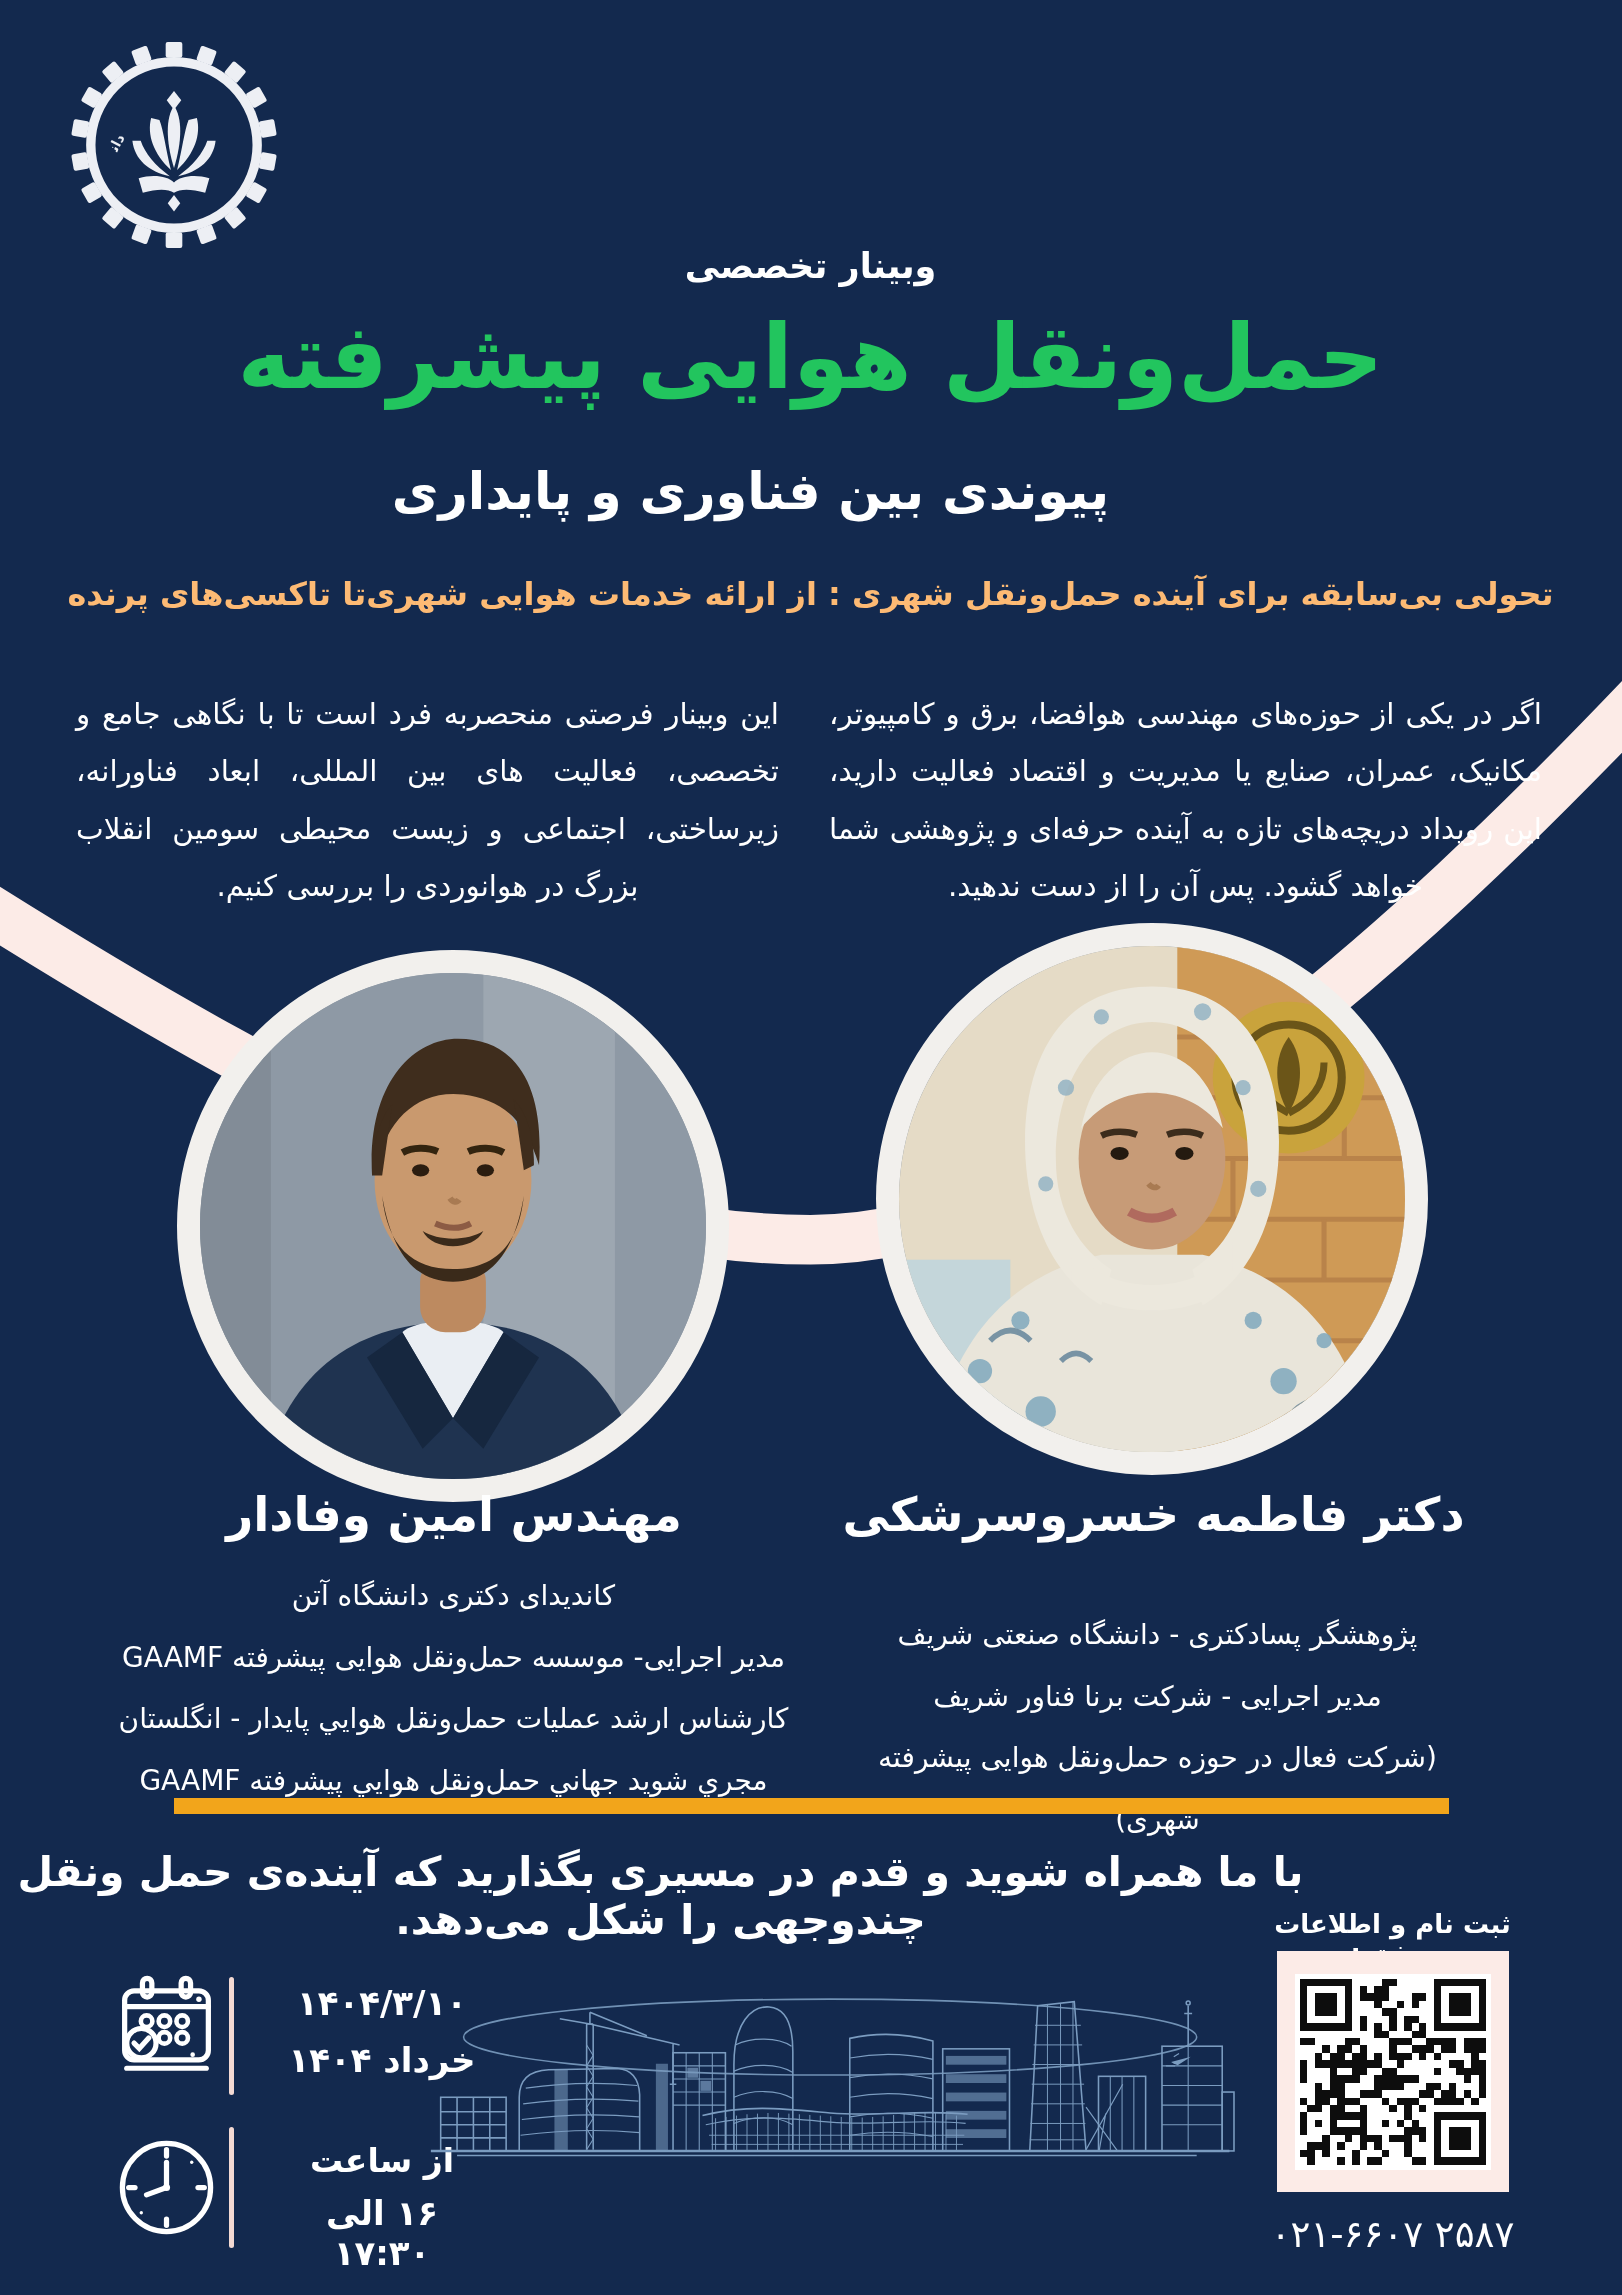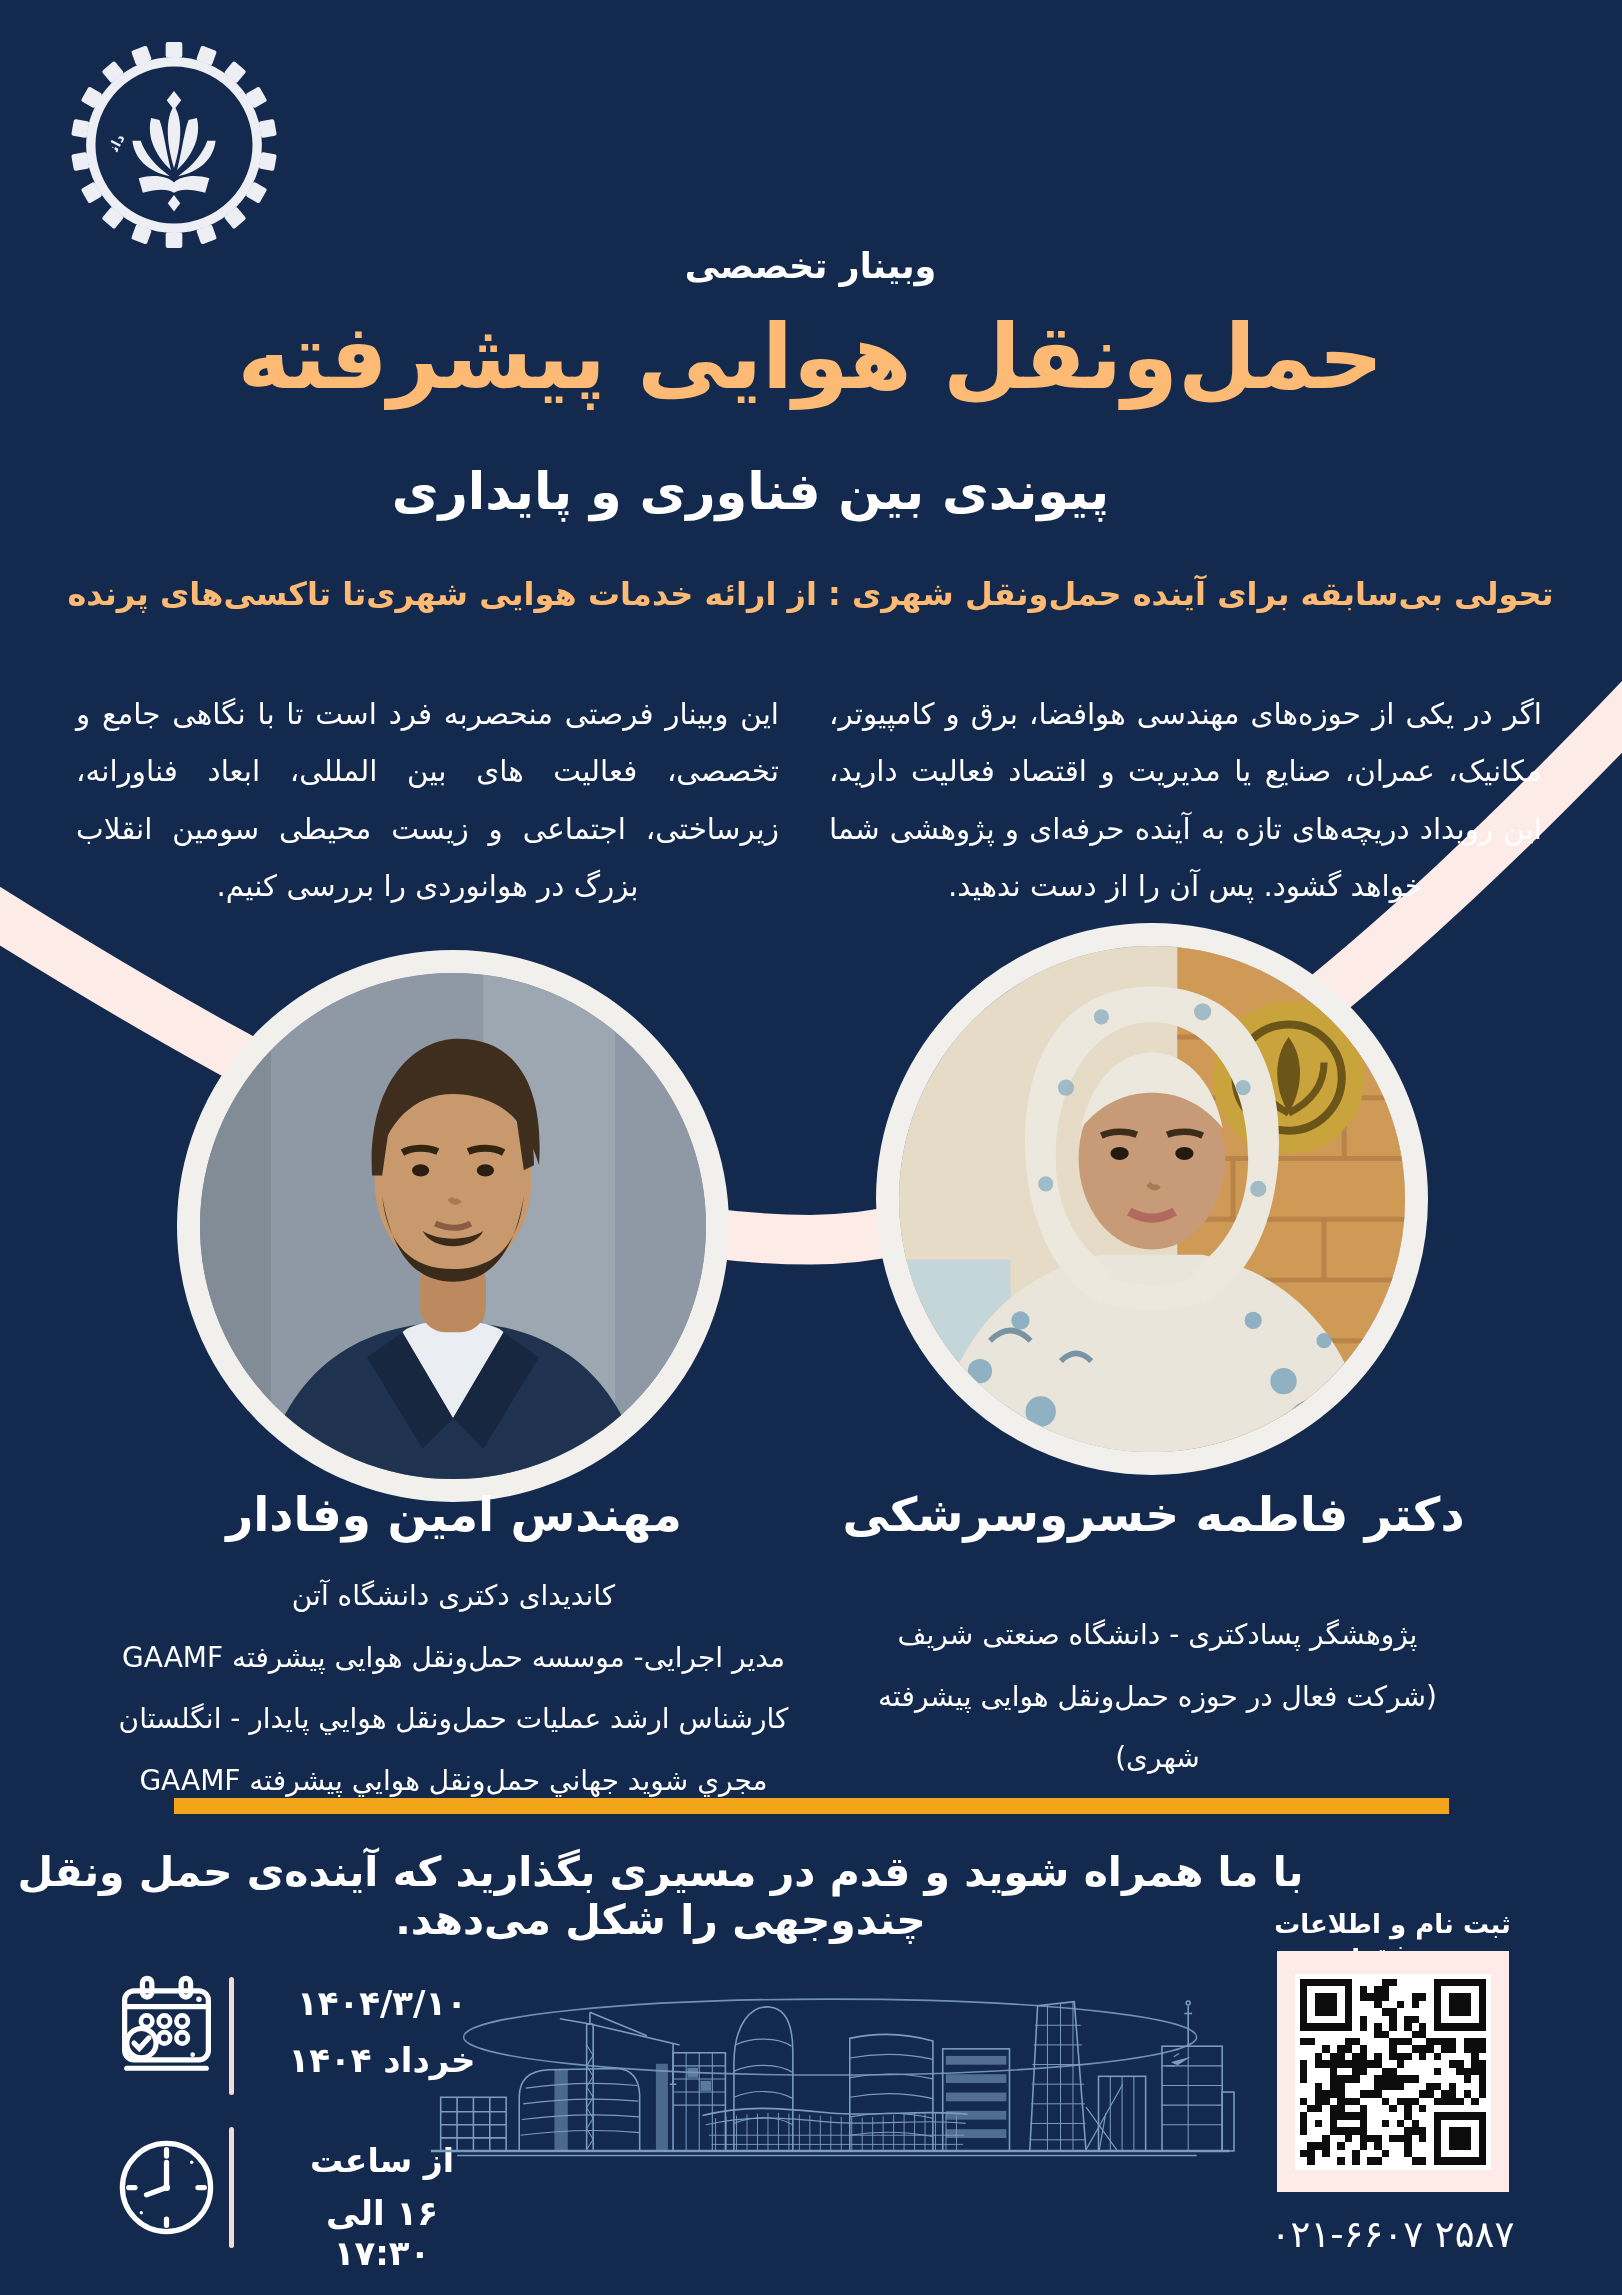--- a/index.html
+++ b/index.html
@@ -6,21 +6,21 @@
   .poster{position:relative;width:1623px;height:2295px;background:#13294e;overflow:hidden;
           font-family:"DejaVu Sans",sans-serif;color:#ffffff;direction:rtl;}
   .abs{position:absolute;}
   .center{text-align:center;}
   svg{display:block;}
 
   
   .header-block{right:92px;top:72px;width:916px;text-align:right;
                 font-size:31px;line-height:1.75;font-weight:700;}
   .eyebrow{top:246px;left:0;width:1623px;font-size:35px;font-weight:700;}
-  .title{top:304px;left:0;width:1623px;font-size:90px;font-weight:700;color:#fdba74;}
+  .title{top:304px;left:0;width:1623px;font-size:90px;font-weight:700;color:#22c55e;}
   .subtitle{top:462px;left:0;width:1503px;font-size:51px;font-weight:700;letter-spacing:3.9px;}
   .tagline{top:575px;left:0;width:1623px;font-size:32px;font-weight:700;color:#fdba74;}
 
   .para{top:686px;font-size:29.4px;line-height:1.95;text-align:justify;text-align-last:center;}
   .para.right{right:80px;width:713px;}
   .para.left{left:77px;width:703px;}
 
   .photo{border-radius:50%;border:23.6px solid #f2f0ed;overflow:hidden;width:506px;height:506px;
          background:#8d98a4;}
   .photo-left{left:178px;top:950px;}
@@ -239,20 +239,21 @@
   <div class="abs speaker-name name-right">دکتر فاطمه خسروسرشکی</div>
 
   <div class="abs creds creds-left">
     <div>کاندیدای دکتری دانشگاه آتن</div>
     <div>مدیر اجرایی- موسسه حمل‌ونقل هوایی پیشرفته GAAMF</div>
     <div>کارشناس ارشد عملیات حمل‌ونقل هوايي پایدار - انگلستان</div>
     <div>مجري شوید جهاني حمل‌ونقل هوايي پیشرفته GAAMF</div>
   </div>
   <div class="abs creds creds-right">
     <div>پژوهشگر پسادکتری - دانشگاه صنعتی شریف</div>
+    <div>مدیر اجرایی - شرکت برنا فناور شریف</div>
     <div>(شرکت فعال در حوزه حمل‌ونقل هوایی پیشرفته شهری)</div>
   </div>
 
   <div class="abs divider-bar"></div>
   <div class="abs cta center">با ما همراه شوید و قدم در مسیری بگذارید که آینده‌ی حمل ونقل چندوجهی را شکل می‌دهد.</div>
 
   <div class="abs reg-label">ثبت نام و اطلاعات بیشتر:</div>
   <div class="abs qr-frame">
     <div class="qr-white">
       <div class="qr-grid" id="qr">

